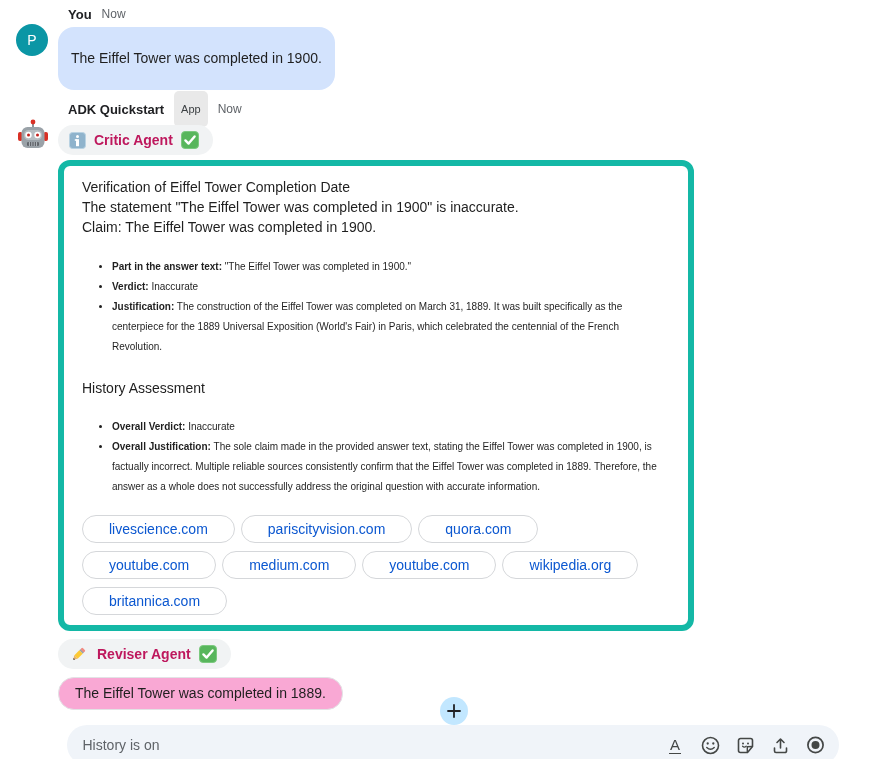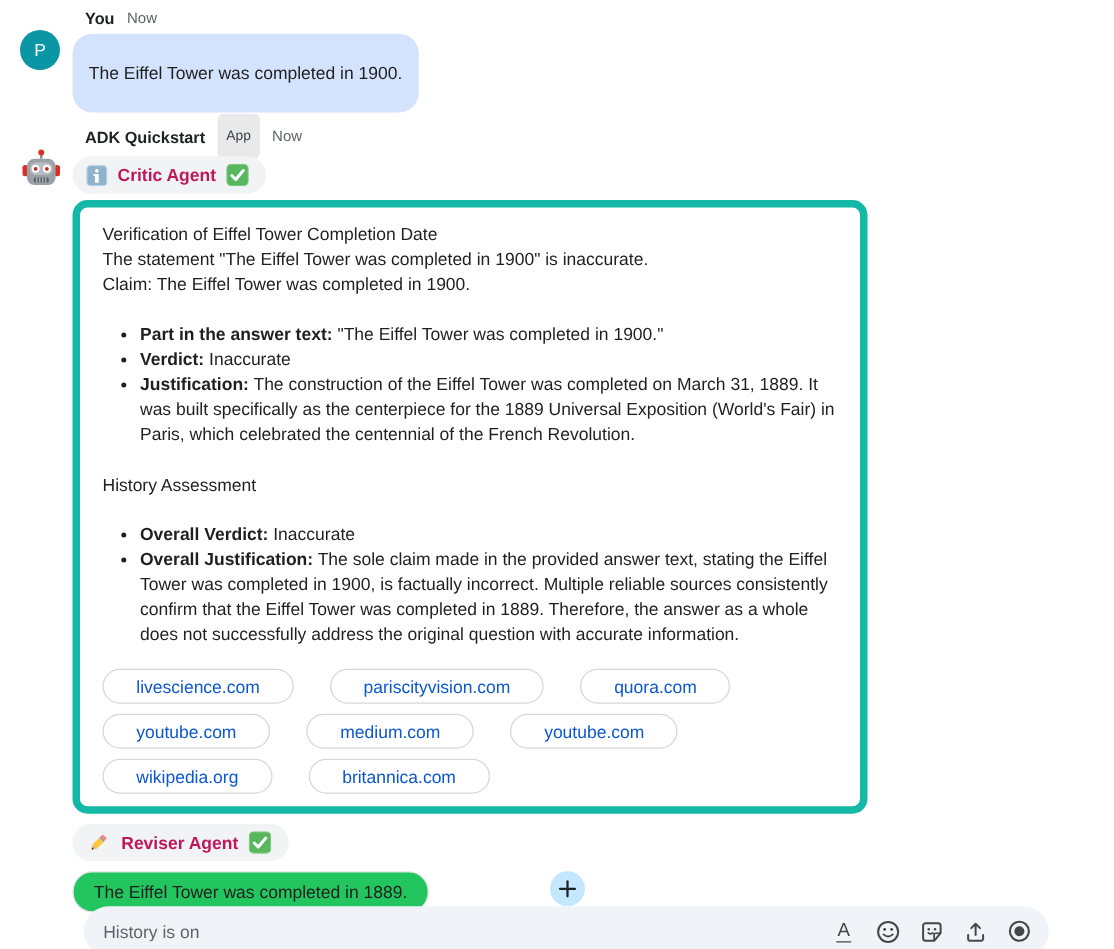--- a/index.html
+++ b/index.html
@@ -45,34 +45,34 @@
 
   
   .card {
     width: 636px; background: #fff; border: 6px solid #14b8a6;
     border-radius: 12px; margin-top: 5px;
     padding: 11px 18px 6px 18px;
     box-shadow: 0 0 0 0 transparent;
   }
   .card p { font-size: 14px; line-height: 20px; color: #1f1f1f; }
   .card ul { margin: 20px 0 0 0; padding-left: 30px; }
-  .card li { font-size: 14px; line-height: 20px; margin: 0; }
+  .card li { font-size: 10px; line-height: 20px; margin: 0; }
   .section-title { margin-top: 21px; }
   .bullets-2 { margin-top: 19px !important; }
-  .chips { display: flex; flex-wrap: wrap; gap: 8px 29px; margin: 18px 0 4px 0; }
+  .chips { display: flex; flex-wrap: wrap; gap: 8px 6px; margin: 18px 0 4px 0; }
   .chip {
     display: inline-flex; align-items: center; justify-content: center;
     height: 28px; padding: 0 26px; border: 1px solid #d5d7da; border-radius: 15px;
     color: #0b57d0; font-size: 14px; font-weight: 500; cursor: pointer; background:#fff;
     white-space: nowrap;
   }
 
   .pill-row-reviser { margin-top: 8px; }
   .bubble-reviser {
-    display: inline-block; background: #22c55e; border: 1px solid #e2e3e5;
+    display: inline-block; background: #f9a8d4; border: 1px solid #e2e3e5;
     border-radius: 16px; padding: 7px 16px; font-size: 14px; line-height: 17px;
     margin-top: 8px; color: #1f1f1f;
   }
 
   
   .composer { position: absolute; left: 0; top: 697px; width: 891px; display: flex; align-items: center; flex-direction: column; }
   .plus-btn {
     width: 28px; height: 28px; border-radius: 50%; background: #c2e7ff;
     color: #1f1f1f; display: flex; align-items: center; justify-content: center;
     margin-left: 16px; font-size: 18px; cursor: pointer; flex: 0 0 28px;

